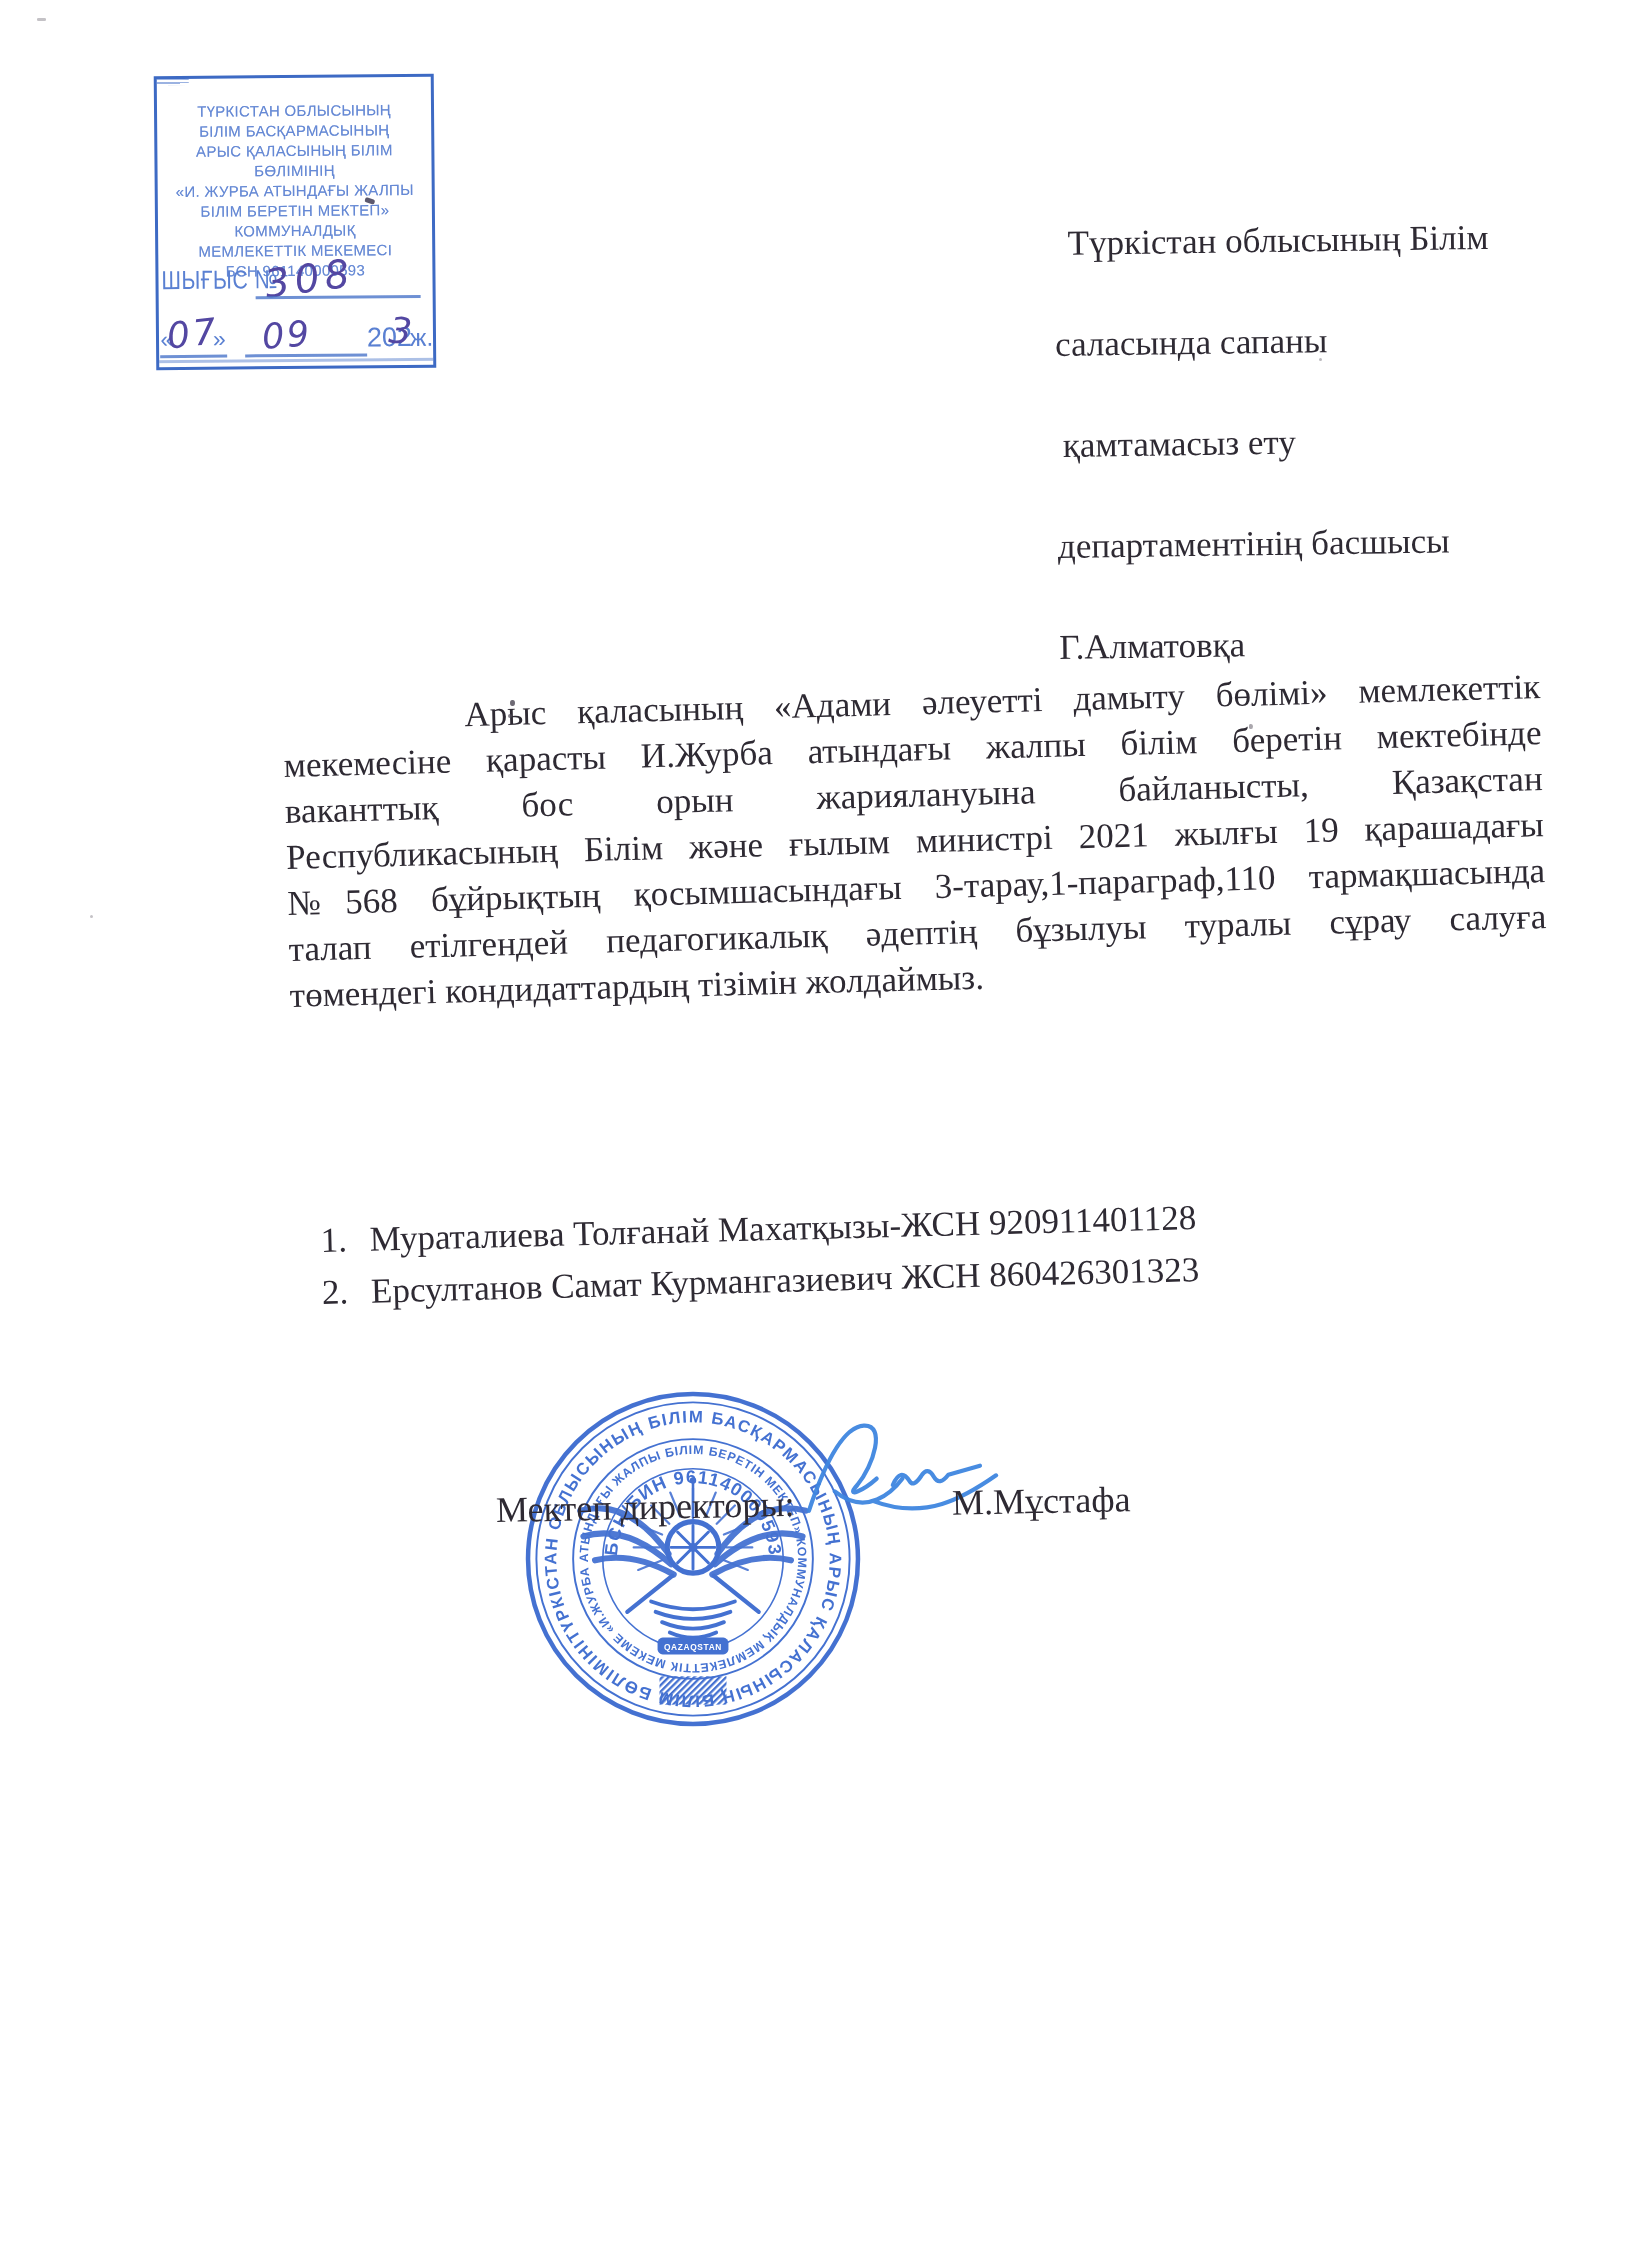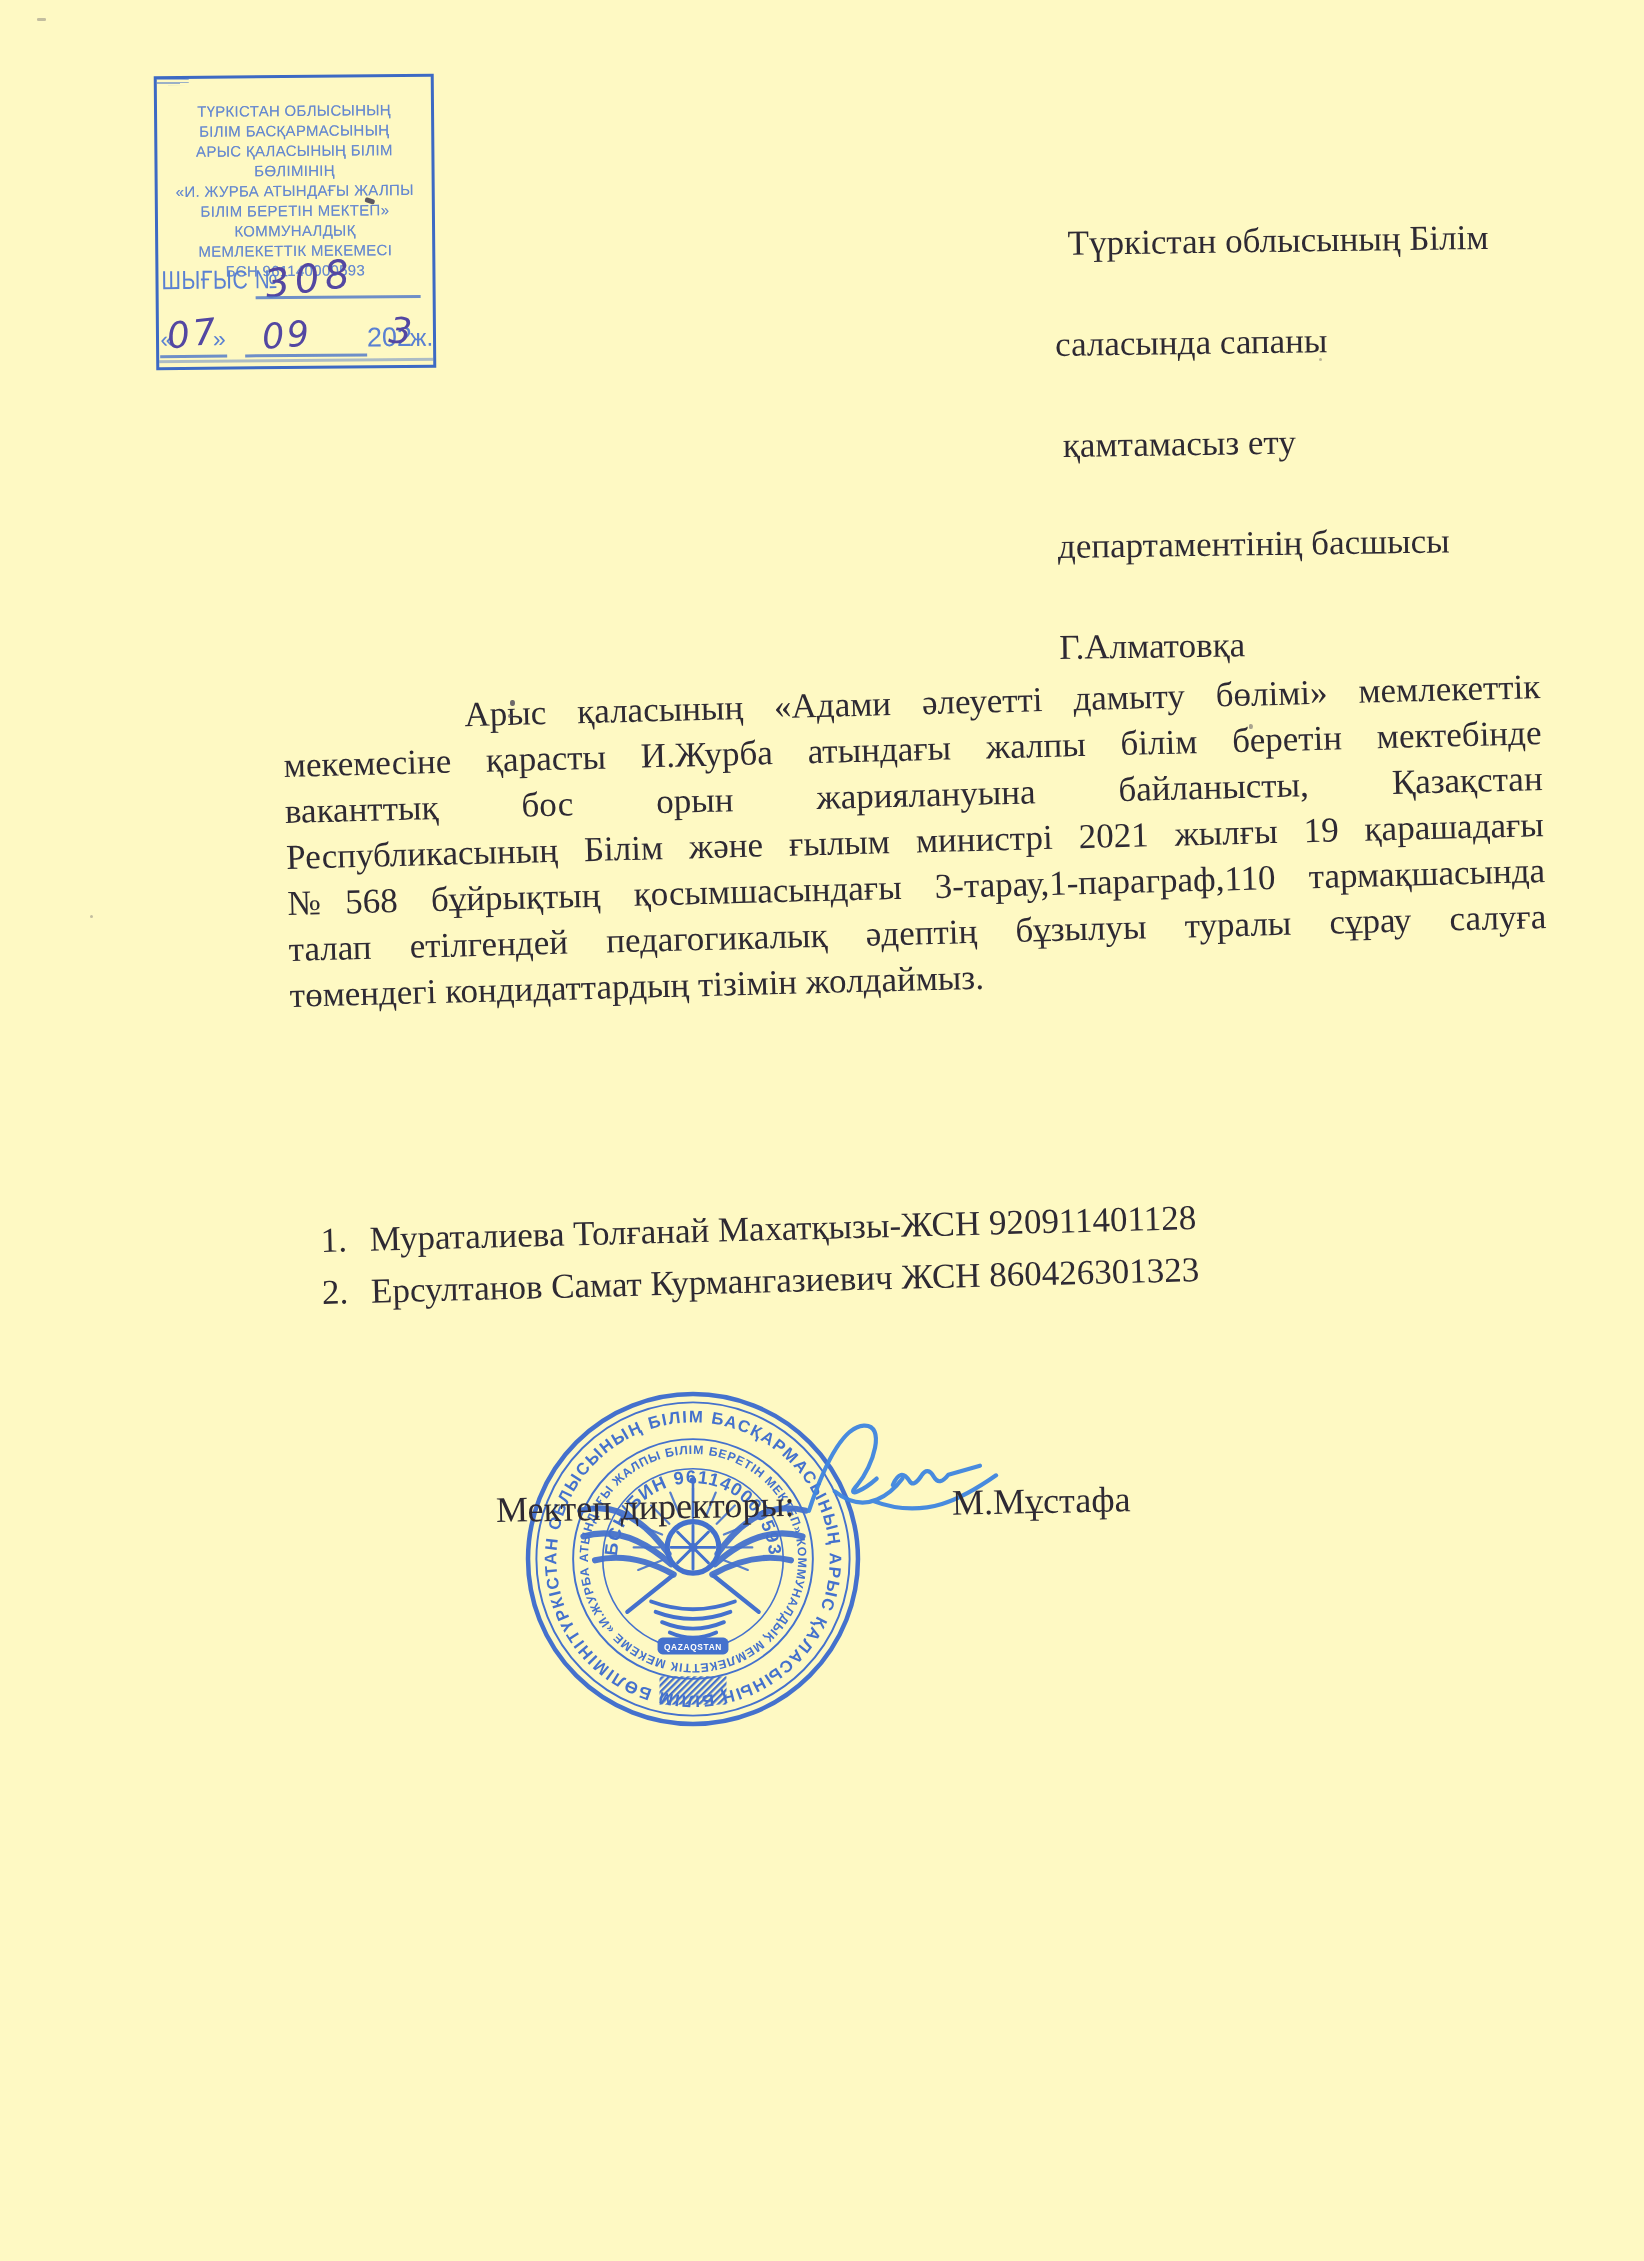--- a/index.html
+++ b/index.html
@@ -1,16 +1,16 @@
 <!DOCTYPE html>
 <html style="font-size:10.3px"><head>
 <meta charset="utf-8">
 <style>
   html,body{margin:0;padding:0;background:#e8e8e8;}
-  .page{position:relative;width:1644px;height:2261px;background:#fef9c3;overflow:hidden;
+  .page{position:relative;width:1644px;height:2261px;background:#ffffff;overflow:hidden;
         font-family:"Liberation Serif", serif;color:#2e2a33;}
 
   
   .stamp{position:absolute;left:155px;top:75px;width:280px;height:294px;
          border:3.9px solid #3d6ac4;box-sizing:border-box;transform:rotate(-0.5deg);
          font-family:"Liberation Sans", sans-serif;color:#5a80d2;}
   .stamp-lines{position:absolute;left:0;top:23px;width:100%;text-align:center;
                font-size:15px;line-height:20px;letter-spacing:0.3px;opacity:.92;
                text-shadow:0 0 0.6px rgba(70,110,200,.55);}
   .stamp-outgoing{position:absolute;left:2.6px;top:186px;font-size:26px;letter-spacing:0.6px;

